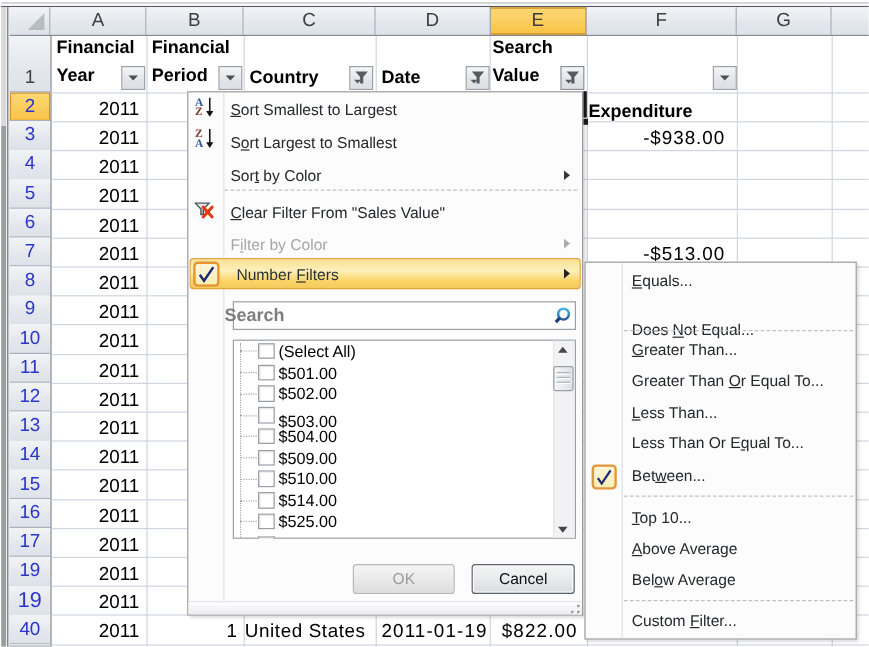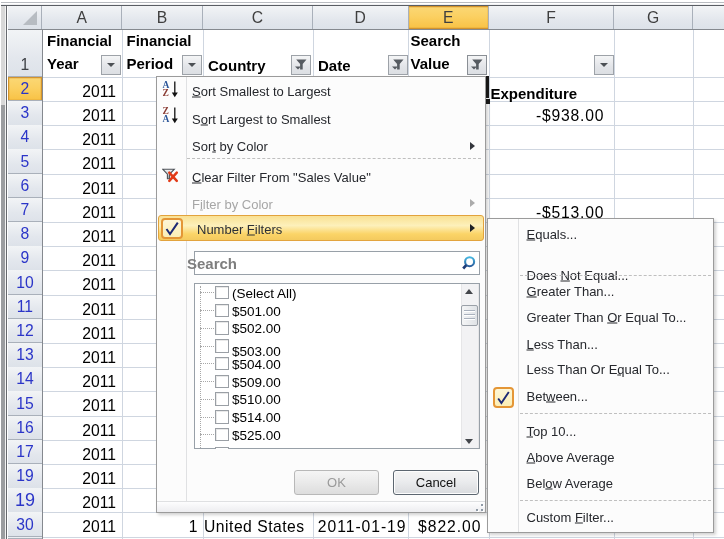--- a/index.html
+++ b/index.html
@@ -94,21 +94,21 @@
 <div class="abs" style="left:8px;top:439.8px;width:33.5px;height:24.19999999999999px;background:linear-gradient(#f2f4f6,#e3e7ed 60%,#dde2e9);"></div>
 <div class="txt" style="left:24.9px;top:451.90000000000003px;transform:translate(-50%,-50%);font-size:15.7px;color:#2b35c8;">17</div>
 <div class="abs" style="left:8px;top:463.4px;width:33.5px;height:1px;background:#a9b0ba;"></div>
 <div class="abs" style="left:8px;top:464.0px;width:33.5px;height:24.19999999999999px;background:linear-gradient(#f2f4f6,#e3e7ed 60%,#dde2e9);"></div>
 <div class="txt" style="left:24.9px;top:476.1px;transform:translate(-50%,-50%);font-size:15.7px;color:#2b35c8;">19</div>
 <div class="abs" style="left:8px;top:487.59999999999997px;width:33.5px;height:1px;background:#a9b0ba;"></div>
 <div class="abs" style="left:8px;top:488.2px;width:33.5px;height:24.19999999999999px;background:linear-gradient(#f2f4f6,#e3e7ed 60%,#dde2e9);"></div>
 <div class="txt" style="left:24.9px;top:500.3px;transform:translate(-50%,-50%);font-size:18px;color:#2b35c8;">19</div>
 <div class="abs" style="left:8px;top:511.79999999999995px;width:33.5px;height:1px;background:#a9b0ba;"></div>
 <div class="abs" style="left:8px;top:512.4px;width:33.5px;height:24.200000000000045px;background:linear-gradient(#f2f4f6,#e3e7ed 60%,#dde2e9);"></div>
-<div class="txt" style="left:24.9px;top:524.5px;transform:translate(-50%,-50%);font-size:15.7px;color:#2b35c8;">30</div>
+<div class="txt" style="left:24.9px;top:524.5px;transform:translate(-50%,-50%);font-size:15.7px;color:#2b35c8;">40</div>
 <div class="abs" style="left:8px;top:536.0px;width:33.5px;height:1px;background:#a9b0ba;"></div>
 <div class="abs" style="left:8px;top:536.6px;width:33.5px;height:2.3999999999999773px;background:linear-gradient(#f2f4f6,#e3e7ed 60%,#dde2e9);"></div>
 <div class="abs" style="left:8px;top:538.4px;width:33.5px;height:1px;background:#a9b0ba;"></div>
 <div class="abs" style="left:8px;top:76.2px;width:33.5px;height:1px;background:#a9b0ba;"></div>
 <div class="abs" style="left:41.5px;top:29.5px;width:1.2px;height:509.5px;background:#85898f;"></div>
 <div class="abs" style="left:121.5px;top:29.5px;width:1px;height:509.5px;background:#cfd6e0;"></div>
 <div class="abs" style="left:202.5px;top:29.5px;width:1px;height:509.5px;background:#cfd6e0;"></div>
 <div class="abs" style="left:312.5px;top:29.5px;width:1px;height:509.5px;background:#cfd6e0;"></div>
 <div class="abs" style="left:408px;top:29.5px;width:1px;height:509.5px;background:#cfd6e0;"></div>
 <div class="abs" style="left:488.5px;top:29.5px;width:1px;height:509.5px;background:#cfd6e0;"></div>

